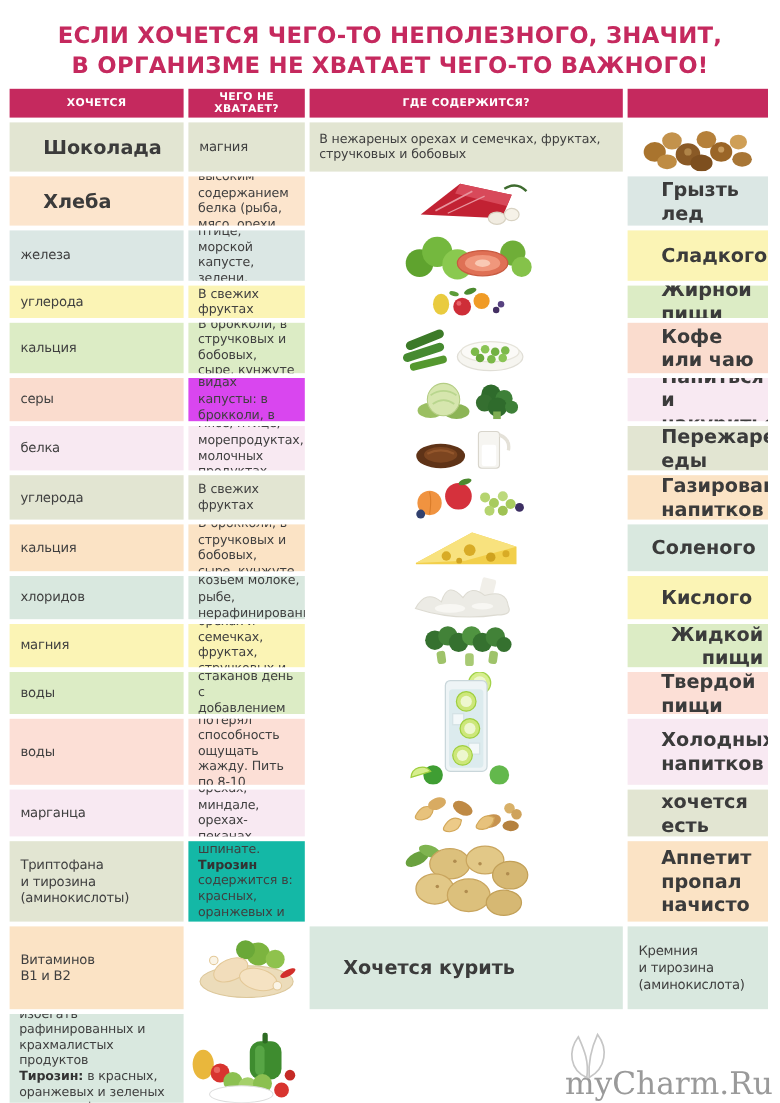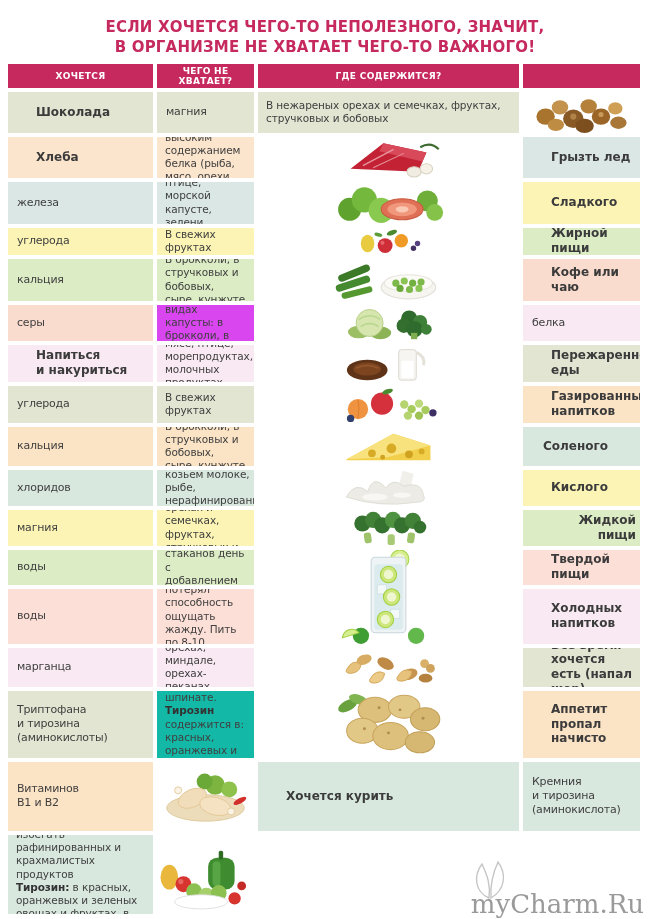--- a/index.html
+++ b/index.html
@@ -3,34 +3,34 @@
 <meta charset="utf-8">
 <style>
   html,body{margin:0;padding:0;}
   body{
     width:650px;height:919px;overflow:hidden;background:#ffffff;
     font-family:"DejaVu Sans","Liberation Sans",sans-serif;
   }
   .page{position:relative;width:650px;height:919px;overflow:hidden;background:#fff;}
   .title{
     padding:18px 10px 6px;text-align:center;font-weight:bold;
-    font-size:15px;line-height:1.32;color:#c5295e;letter-spacing:.2px;
+    font-size:19px;line-height:1.32;color:#c5295e;letter-spacing:.2px;
   }
   .grid{
     display:grid;
     grid-template-columns:145px 97px 261px 117px;
     gap:4px;margin:0 8px;
   }
   .cell{display:flex;align-items:center;overflow:hidden;}
   .head{
     background:#c5295e;color:#fff;font-weight:bold;font-size:9px;
     justify-content:center;letter-spacing:.3px;text-align:center;
   }
   .craving{
-    font-weight:bold;font-size:12px;color:#3b3b3b;
+    font-weight:bold;font-size:16px;color:#3b3b3b;
     padding:2px 4px 2px 28px;white-space:pre-line;line-height:1.22;
   }
   .lack{
     font-size:11px;color:#3f3f3f;padding:2px 2px 2px 9px;
     white-space:pre-line;letter-spacing:-.2px;line-height:1.25;
   }
   .sources{
     font-size:10.5px;color:#3f3f3f;padding:2px 8px;
     letter-spacing:-.1px;line-height:1.25;
   }
@@ -165,23 +165,23 @@
           <circle cx="34" cy="20" r="15" fill="#d6e6ae" stroke="#b4cd84"></circle>
           <path d="M22 16 q12 -8 24 0 M24 24 q10 -7 20 0" stroke="#b9d68e" fill="none" stroke-width="1.6"></path>
           <circle cx="78" cy="15" r="9" fill="#2f6b2c"></circle>
           <circle cx="90" cy="19" r="8" fill="#3e8038"></circle>
           <circle cx="72" cy="23" r="8" fill="#356f30"></circle>
           <circle cx="84" cy="27" r="9" fill="#2f6b2c"></circle>
           <circle cx="97" cy="27" r="6" fill="#3e8038"></circle>
           <rect x="80" y="31" width="7" height="7" fill="#7fae52"></rect>
         </svg>
       </div>
-      <div class="cell lack" style="background: rgb(248, 233, 242);">белка</div>
       <div class="cell craving" style="background: rgb(248, 233, 242);">Напиться
 и накуриться</div>
+      <div class="cell lack" style="background: rgb(248, 233, 242);">белка</div>
       <div class="cell sources" style="background: rgb(248, 233, 242);">
         <span class="txt">В красном мясе, птице, морепродуктах, молочных продуктах, орехах</span>
       </div>
       <div class="cell food">
         <svg viewBox="0 0 110 40">
           <ellipse cx="32" cy="27" rx="22" ry="11" fill="#5f3317"></ellipse>
           <ellipse cx="32" cy="26" rx="15" ry="7" fill="#7c4520"></ellipse>
           <path d="M20 25 q12 -6 24 0" stroke="#93562b" stroke-width="2" fill="none"></path>
           <rect x="66" y="5" width="19" height="33" rx="3" fill="#f6f5f1" stroke="#d8d5cc"></rect>
           <rect x="69" y="17" width="13" height="19" rx="2" fill="#ffffff"></rect>

